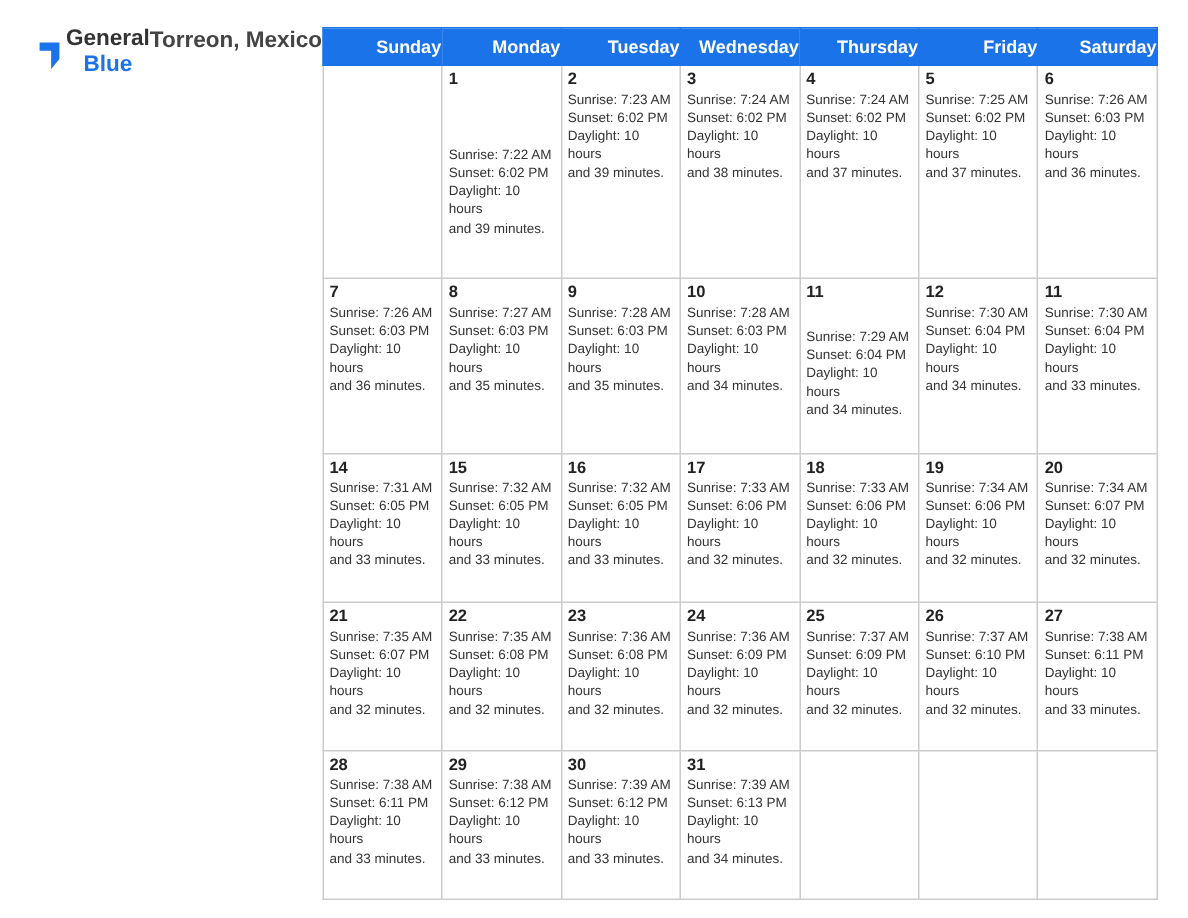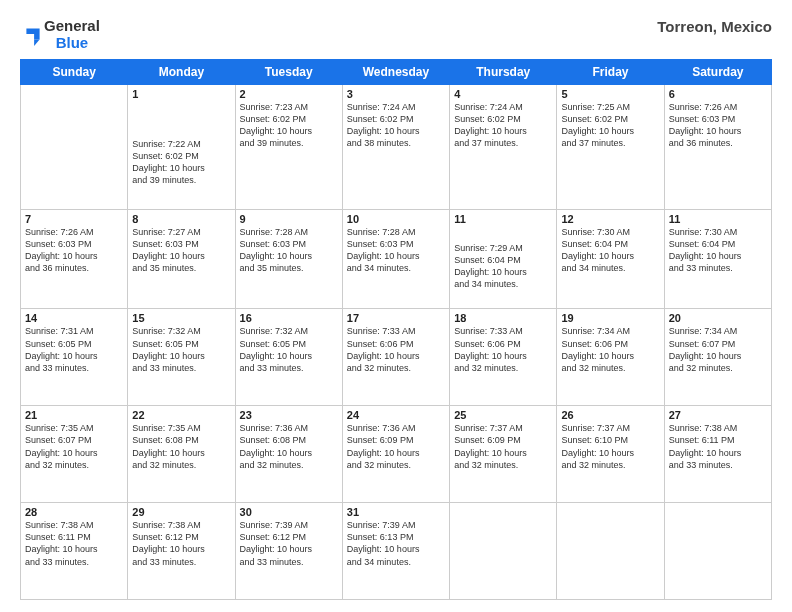--- a/index.html
+++ b/index.html
@@ -8,21 +8,20 @@
       background: #fff;
       width: 792px;
       height: 612px;
       overflow: hidden;
     }
     .page {
       width: 792px;
       height: 612px;
       padding: 18px 20px 12px 20px;
       display: flex;
-      flex-direction: column;
     }
     .header {
       display: flex;
       justify-content: space-between;
       align-items: flex-start;
       margin-bottom: 8px;
     }
     .logo {
       display: flex;
       align-items: center;
@@ -59,22 +58,22 @@
       border: 1px solid #ccc;
       border-collapse: collapse;
       width: 100%;
       table-layout: fixed;
     }
     .calendar th {
       background-color: #1a73e8;
       color: #fff;
       font-size: 12px;
       font-weight: bold;
-      padding: 5px 16px;
-      text-align: center;
+      padding: 5px 0;
+      text-align: right;
       border: 1px solid #1a73e8;
     }
     .calendar td {
       border: 1px solid #ccc;
       vertical-align: top;
       padding: 3px 4px;
       font-size: 9.5px;
       color: #333;
       height: 82px;
       width: 108px;

